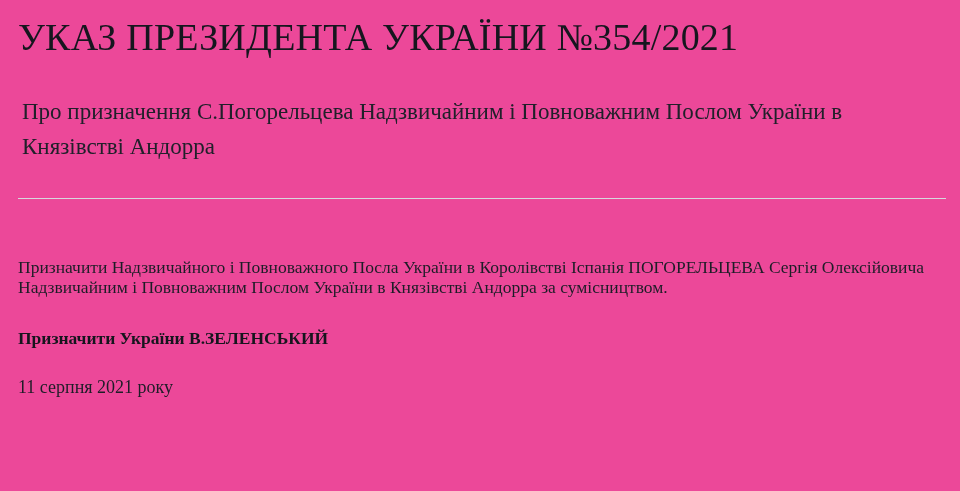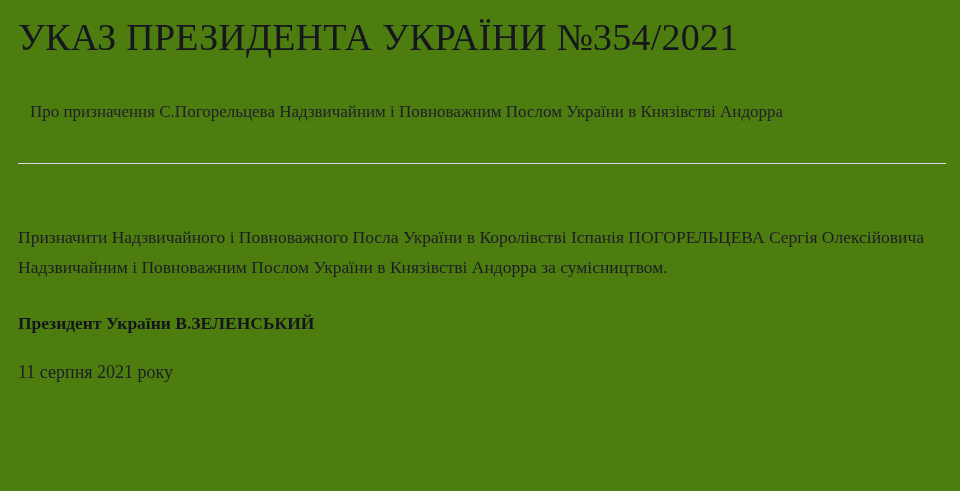--- a/index.html
+++ b/index.html
@@ -12,52 +12,52 @@
     height: 491px;
     overflow: hidden;
     font-family: "Liberation Serif", serif;
     color: #1a1a24;
   }
   .page {
     box-sizing: border-box;
     width: 960px;
     height: 491px;
     padding: 14px 18px 0 18px;
-    background: #4d7c0f;
+    background: #ec4899;
   }
   .doc-title {
     font-family: "Liberation Serif", serif;
     font-size: 38px;
     line-height: 46px;
     font-weight: 400;
     letter-spacing: 0.2px;
     color: #16161e;
     margin: 0 0 34px 0;
     white-space: nowrap;
   }
   .doc-subtitle {
     font-family: "Liberation Serif", serif;
-    font-size: 17px;
+    font-size: 23px;
     line-height: 35px;
     font-weight: 400;
     color: #20202a;
-    margin: 0 0 34px 12px;
+    margin: 0 0 34px 4px;
     max-width: 940px;
   }
   .divider {
     height: 1px;
     background: #d7d7dd;
     border: 0;
     margin: 0 0 58px 0;
     width: 928px;
   }
   .body-text {
     font-family: "Liberation Serif", serif;
     font-size: 17.5px;
-    line-height: 30px;
+    line-height: 20px;
     color: #1d1d27;
     margin: 0 0 28px 0;
     max-width: 930px;
     text-align: left;
   }
   .signature {
     font-family: "Liberation Serif", serif;
     font-size: 17.5px;
     line-height: 26px;
     font-weight: 700;
@@ -78,17 +78,17 @@
 <div class="page">
 
   <h1 class="doc-title">УКАЗ ПРЕЗИДЕНТА УКРАЇНИ №354/2021</h1>
 
   <h2 class="doc-subtitle">Про призначення С.Погорельцева Надзвичайним і Повноважним Послом України в Князівстві Андорра</h2>
 
   <div class="divider"></div>
 
   <p class="body-text">Призначити Надзвичайного і Повноважного Посла України в Королівстві Іспанія ПОГОРЕЛЬЦЕВА Сергія Олексійовича Надзвичайним і Повноважним Послом України в Князівстві Андорра за сумісництвом.</p>
 
-  <p class="signature">Президент України В.ЗЕЛЕНСЬКИЙ</p>
+  <p class="signature">Призначити України В.ЗЕЛЕНСЬКИЙ</p>
 
   <p class="date-line">11 серпня 2021 року</p>
 
 </div>
 
 </body></html>

